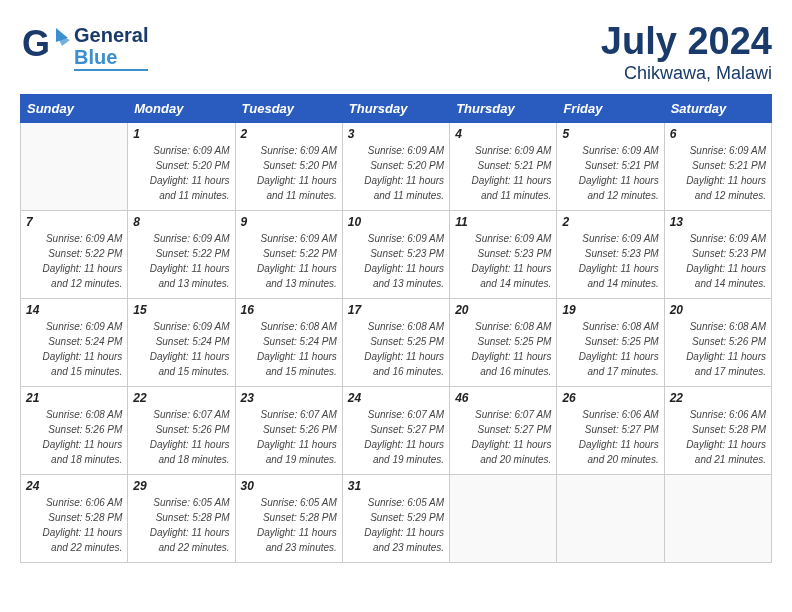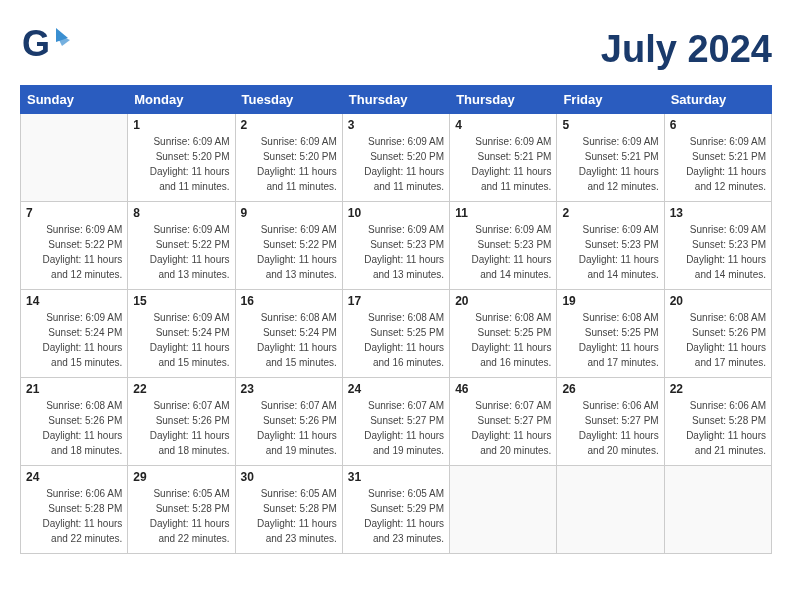--- a/index.html
+++ b/index.html
@@ -11,36 +11,36 @@
       padding: 20px;
     }
     .header {
       display: flex;
       justify-content: space-between;
       align-items: flex-start;
       margin-bottom: 10px;
     }
     .title-block {
       text-align: right;
-      margin-top: 8px;
     }
     .title-block h1 {
       font-size: 38px;
       color: #1a3a6b;
       font-weight: bold;
     }
     .title-block h2 {
       font-size: 18px;
       color: #1a3a6b;
       font-weight: normal;
     }
     table {
       width: 100%;
       border-collapse: collapse;
       table-layout: fixed;
+      font-style: italic;
     }
     th {
       background: #2a5cbf;
       color: #fff;
       text-align: left;
       padding: 6px 6px;
       font-size: 13px;
       font-weight: bold;
       border: 1px solid #2a5cbf;
     }
@@ -103,23 +103,29 @@
 
 <div class="header">
   <div class="logo-svg">
     <div style="font-size:32px; color:#1a3a6b; line-height:1;">
       <svg width="50" height="50" viewBox="0 0 50 50" xmlns="http://www.w3.org/2000/svg">
         <text x="2" y="36" font-size="36" font-family="Arial" font-weight="bold" fill="#1a3a6b">G</text>
         <polygon points="36,8 48,18 36,22" fill="#3a8fd1"></polygon>
         <polygon points="36,14 50,20 42,26" fill="#3a8fd1" opacity="0.7"></polygon>
       </svg>
     </div>
+    <div class="logo-right">
+      <span class="logo-general">General</span>
+      <span class="logo-blue">Blue</span>
+      <div class="logo-underline"></div>
+    </div>
   </div>
   <div class="title-block">
     <h1>July 2024</h1>
+    <h2>Chikwawa, Malawi</h2>
   </div>
 </div>
 
 <table>
   <thead>
     <tr>
     <th>Sunday</th>
         <th>Monday</th>
         <th>Tuesday</th>
         <th>Thursday</th>

